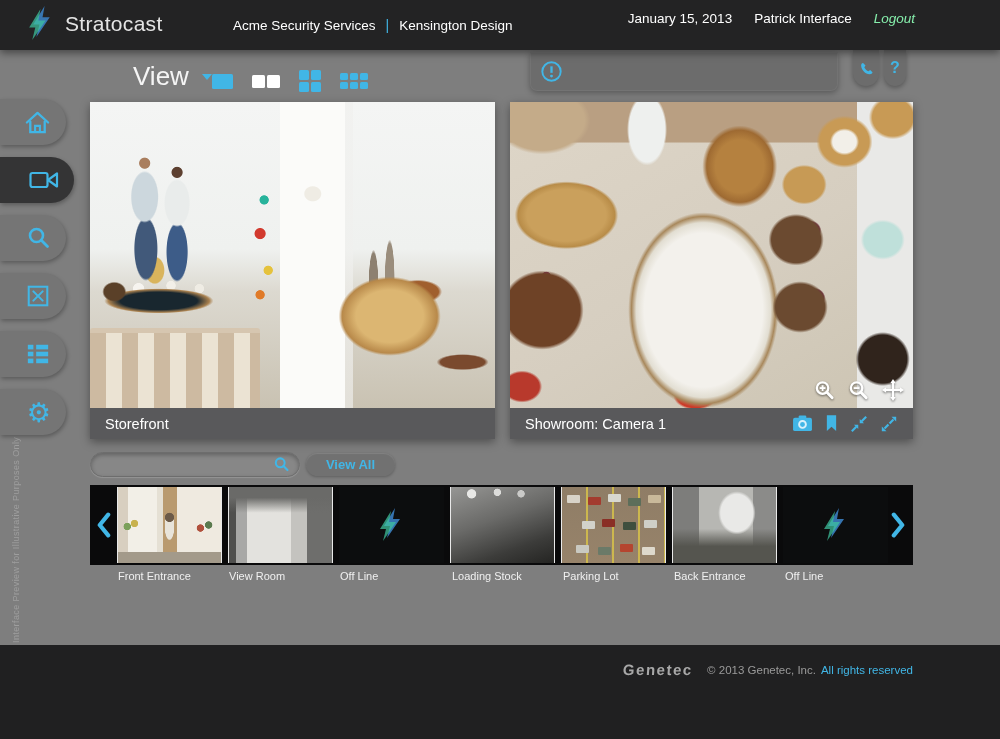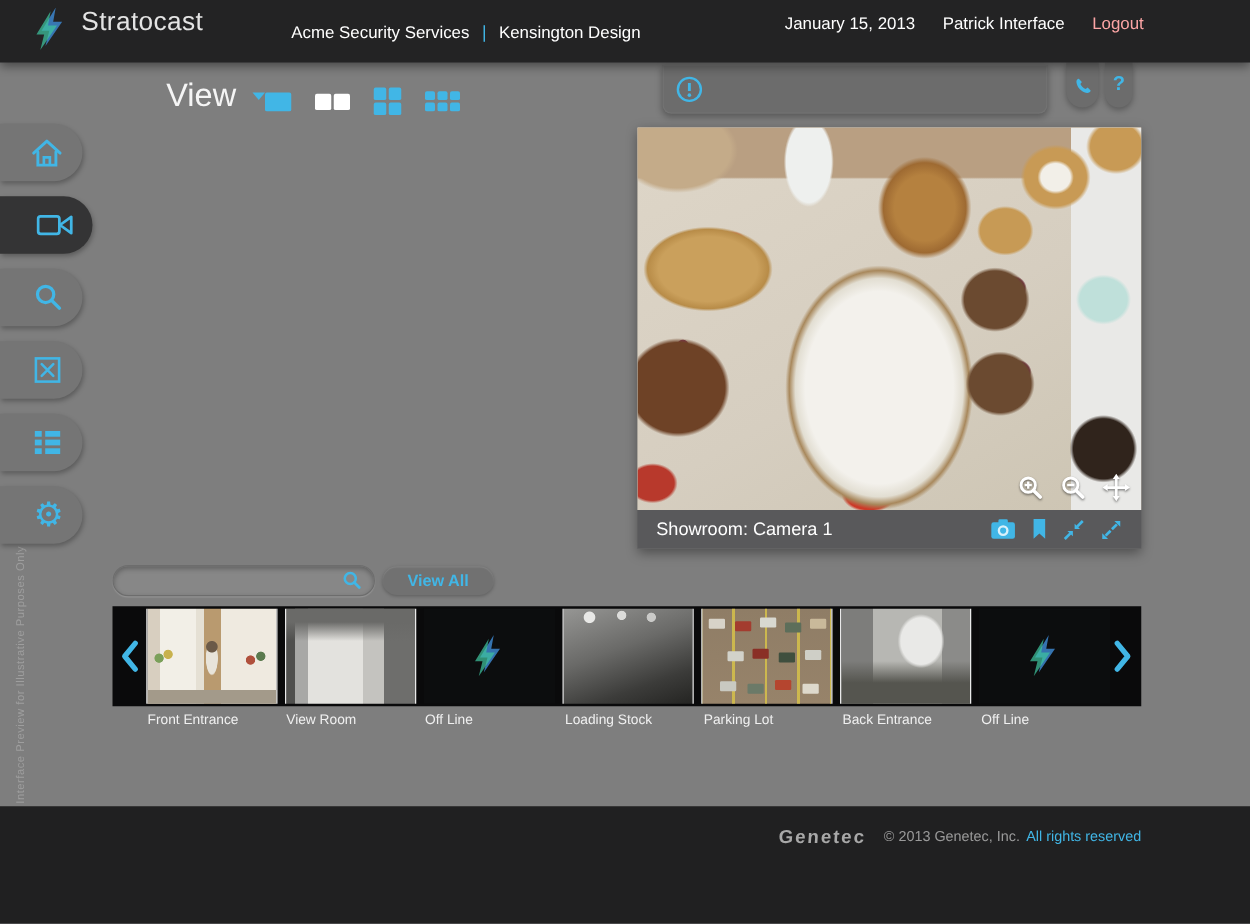--- a/index.html
+++ b/index.html
@@ -7,26 +7,26 @@
   #app {
     position:relative; width:1000px; height:739px; overflow:hidden;
     background:#7e7e7e; font-family:"Liberation Sans", sans-serif;
     -webkit-font-smoothing:antialiased;
   }
   
   .topbar {
     position:absolute; left:0; top:0; width:1000px; height:50px;
     background:#232324; box-shadow:0 3px 8px rgba(0,0,0,.45); z-index:40;
   }
-  .brand { position:absolute; left:28px; top:6px; display:flex; gap:10px; }
+  .brand { position:absolute; left:28px; top:6px; display:flex; align-items:center; gap:10px; }
   .brand-name { color:#e4e4e4; font-size:21px; letter-spacing:.3px; }
   .topbar-center { position:absolute; left:233px; top:0; height:50px; display:flex; align-items:center; gap:10px; color:#fff; font-size:13.5px; }
   .topbar-sep { color:#41b6e6; font-size:14px; }
   .topbar-right { position:absolute; right:85px; top:0; height:37px; display:flex; align-items:center; gap:22px; color:#fff; font-size:13.5px; }
-  .logout { color:#fca5a5; cursor:pointer; }
+  .logout { color:#86efac; cursor:pointer;font-style:italic; }
   
   .hang-tab {
     position:absolute; top:50px; height:36px; background:#6c6c6c;
     box-shadow:0 2px 5px rgba(0,0,0,.3); display:flex; align-items:center; justify-content:center;
     cursor:pointer; z-index:35;
   }
   .phone-tab { left:853px; width:26px; border-radius:0 0 13px 13px; }
   .help-tab  { left:884px; width:22px; border-radius:0 0 11px 11px; color:#41b6e6; font-weight:bold; font-size:16px; }
   
   .alert-widget {
@@ -333,20 +333,30 @@
       <rect x="12" y="10.5" width="13" height="5" fill="#41b6e6"></rect>
       <rect x="12" y="18" width="13" height="5" fill="#41b6e6"></rect>
     </svg>
   </div>
   <div class="sidebar-tab" style="top:389px">
     <span class="gear-glyph">⚙</span>
   </div>
 
   <div class="watermark">Interface Preview for Illustrative Purposes Only</div>
 
+  <div class="panel panel-left">
+    <div class="feed">
+      <div class="photo photo-storefront">
+        <div class="sf-sofa"></div>
+      </div>
+    </div>
+    <div class="panel-bar">
+      <span class="panel-title">Storefront</span>
+    </div>
+  </div>
 
   <div class="panel panel-right">
     <div class="feed">
       <div class="photo photo-showroom"></div>
       <div class="feed-controls">
         <span class="bar-icon">
           <svg width="21" height="21" viewBox="0 0 22 22">
             <circle cx="9" cy="8.5" r="6" fill="none" stroke="#fff" stroke-width="2.4"></circle>
             <line x1="13.4" y1="12.9" x2="19" y2="18.5" stroke="#fff" stroke-width="3" stroke-linecap="round"></line>
             <line x1="6" y1="8.5" x2="12" y2="8.5" stroke="#fff" stroke-width="2"></line>

